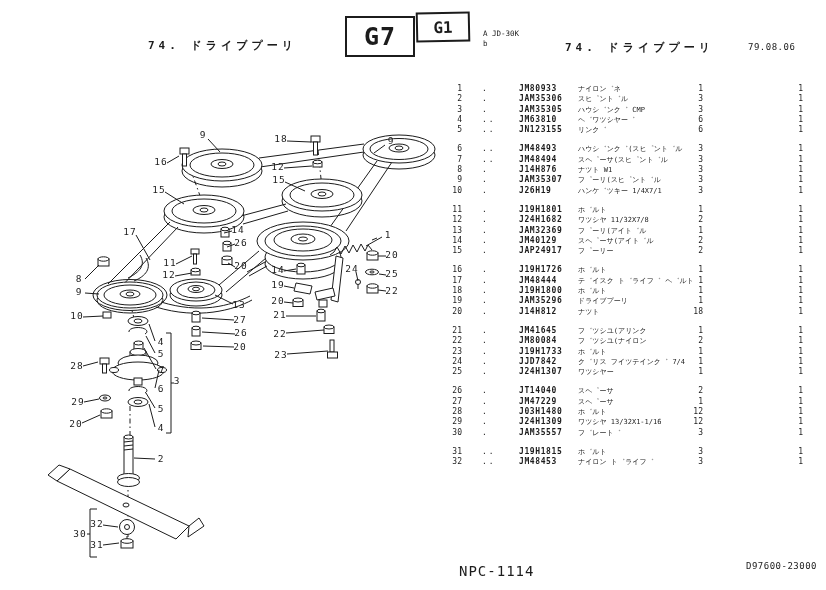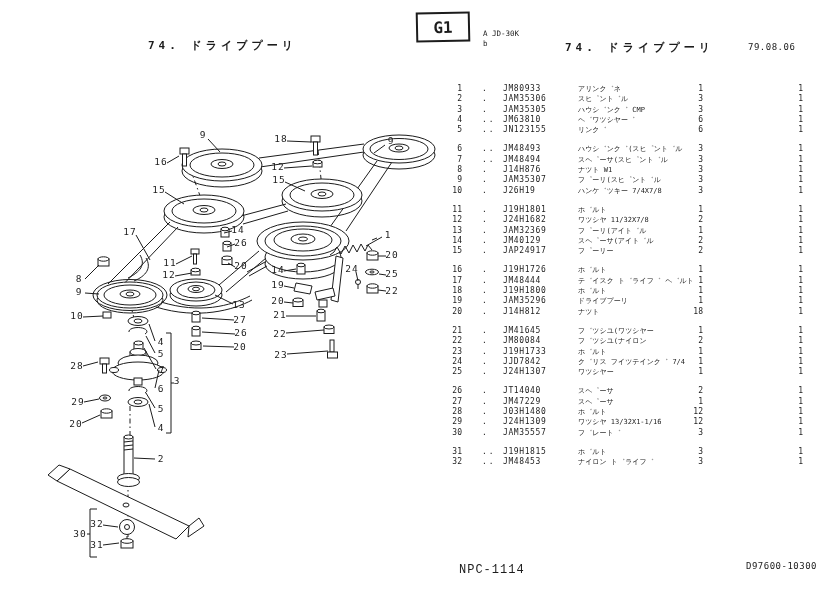--- a/index.html
+++ b/index.html
@@ -14,40 +14,43 @@
   .title-right{position:absolute;left:565px;top:40px;font-size:11px;font-weight:bold;letter-spacing:4px;white-space:nowrap;}
   .date{position:absolute;left:748px;top:42px;font-size:9px;letter-spacing:0.5px;}
 
   
   .parts-table{position:absolute;left:448px;top:84px;width:365px;}
   .prow{position:relative;height:10.3px;font-size:8px;line-height:10.3px;white-space:nowrap;}
   .prow.gap{margin-bottom:9px;}
   .prow span{position:absolute;top:0;}
   .c-item{left:0;width:14px;text-align:right;}
   .c-dots{left:34px;letter-spacing:2px;}
-  .c-part{left:55px;letter-spacing:0.6px;}
+  .c-part{left:71px;letter-spacing:0.6px;font-weight:bold;}
   .c-desc{left:130px;font-size:7px;}
   .c-qty{left:210px;width:45px;text-align:right;}
   .c-col2{left:300px;width:55px;text-align:right;}
 
   
   .diagram{position:absolute;left:0;top:0;width:450px;height:590px;}
   .diagram svg{position:absolute;left:0;top:0;}
   .callout{position:absolute;transform:translate(-50%,-50%);font-size:9.5px;line-height:9.5px;letter-spacing:1px;white-space:nowrap;background:transparent;}
 
   
-  .footer-left{position:absolute;left:459px;top:563px;font-size:12px;letter-spacing:1px;font-family:Liberation Mono, monospace;}
+  .footer-left{position:absolute;left:459px;top:563px;font-size:14px;letter-spacing:1px;}
   .footer-right{position:absolute;left:746px;top:561px;font-size:9px;letter-spacing:0.5px;}
 </style>
 </head>
 <body>
 
 <div class="page">
 
   <div class="title-left">74. ドライブプーリ</div>
+  <div class="g7-box">
+    <span>G7</span>
+  </div>
   <div class="g1-box">
     <span>G1</span>
   </div>
   <div class="model"><span>A JD-30K</span>
 <span>b</span></div>
   <div class="title-right">74. ドライブプーリ</div>
   <div class="date">79.08.06</div>
 
   <div class="diagram">
     <svg width="450" height="590" viewBox="0 0 450 590" fill="none" stroke="#1c1c1c" stroke-width="1">
@@ -398,21 +401,21 @@
         <span class="callout" style="left: 80px; top: 534px;">30</span>
         <span class="callout" style="left: 97px; top: 545px;">31</span>
       </div>
   </div>
 
   <div class="parts-table" id="parts-table">
       <div class="prow">
         <span class="c-item">1</span>
         <span class="c-dots">.</span>
         <span class="c-part">JM80933</span>
-        <span class="c-desc">アリンク゛ネ</span>
+        <span class="c-desc">ナイロン゛ネ</span>
         <span class="c-qty">1</span>
         <span class="c-col2">1</span>
       </div>
       <div class="prow">
         <span class="c-item">2</span>
         <span class="c-dots">.</span>
         <span class="c-part">JAM35306</span>
         <span class="c-desc">スヒ゜ント゛ル</span>
         <span class="c-qty">3</span>
         <span class="c-col2">1</span>
@@ -470,21 +473,21 @@
         <span class="c-dots">.</span>
         <span class="c-part">JAM35307</span>
         <span class="c-desc">フ゜ーリ(スヒ゜ント゛ル</span>
         <span class="c-qty">3</span>
         <span class="c-col2">1</span>
       </div>
       <div class="prow gap">
         <span class="c-item">10</span>
         <span class="c-dots">.</span>
         <span class="c-part">J26H19</span>
-        <span class="c-desc">ハンケ゛ツキー 7/4X7/8</span>
+        <span class="c-desc">ハンケ゛ツキー 1/4X7/1</span>
         <span class="c-qty">3</span>
         <span class="c-col2">1</span>
       </div>
       <div class="prow">
         <span class="c-item">11</span>
         <span class="c-dots">.</span>
         <span class="c-part">J19H1801</span>
         <span class="c-desc">ホ゛ルト</span>
         <span class="c-qty">1</span>
         <span class="c-col2">1</span>
@@ -558,21 +561,21 @@
         <span class="c-dots">.</span>
         <span class="c-part">J14H812</span>
         <span class="c-desc">ナツト</span>
         <span class="c-qty">18</span>
         <span class="c-col2">1</span>
       </div>
       <div class="prow">
         <span class="c-item">21</span>
         <span class="c-dots">.</span>
         <span class="c-part">JM41645</span>
-        <span class="c-desc">フ゛ツシユ(ワツシヤー</span>
+        <span class="c-desc">フ゛ツシユ(アリンク</span>
         <span class="c-qty">1</span>
         <span class="c-col2">1</span>
       </div>
       <div class="prow">
         <span class="c-item">22</span>
         <span class="c-dots">.</span>
         <span class="c-part">JM80084</span>
         <span class="c-desc">フ゛ツシユ(ナイロン</span>
         <span class="c-qty">2</span>
         <span class="c-col2">1</span>
@@ -653,15 +656,15 @@
         <span class="c-item">32</span>
         <span class="c-dots">..</span>
         <span class="c-part">JM48453</span>
         <span class="c-desc">ナイロン ト゛ライフ゛</span>
         <span class="c-qty">3</span>
         <span class="c-col2">1</span>
       </div>
     </div>
 
   <div class="footer-left">NPC-1114</div>
-  <div class="footer-right">D97600-10300</div>
+  <div class="footer-right">D97600-23000</div>
 
 </div>
 
 </body></html>

